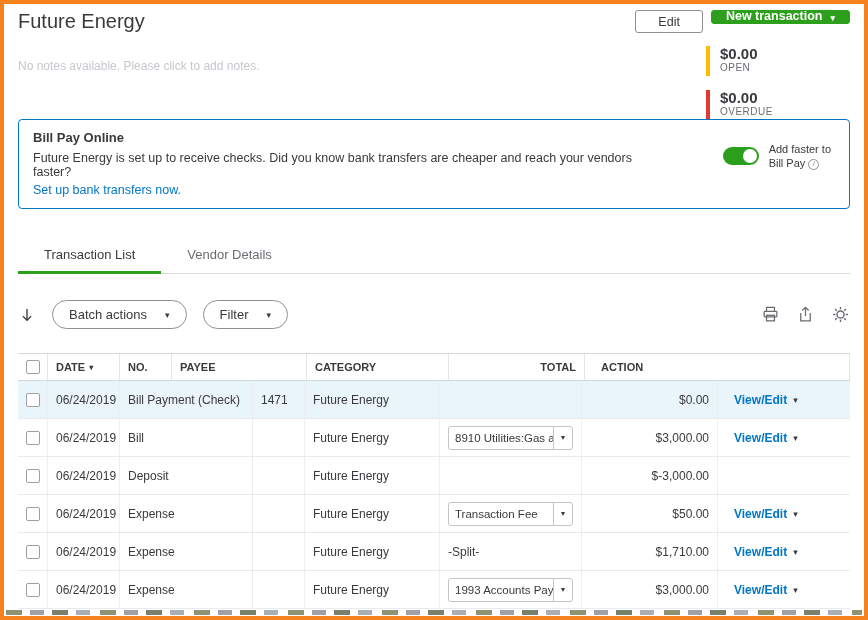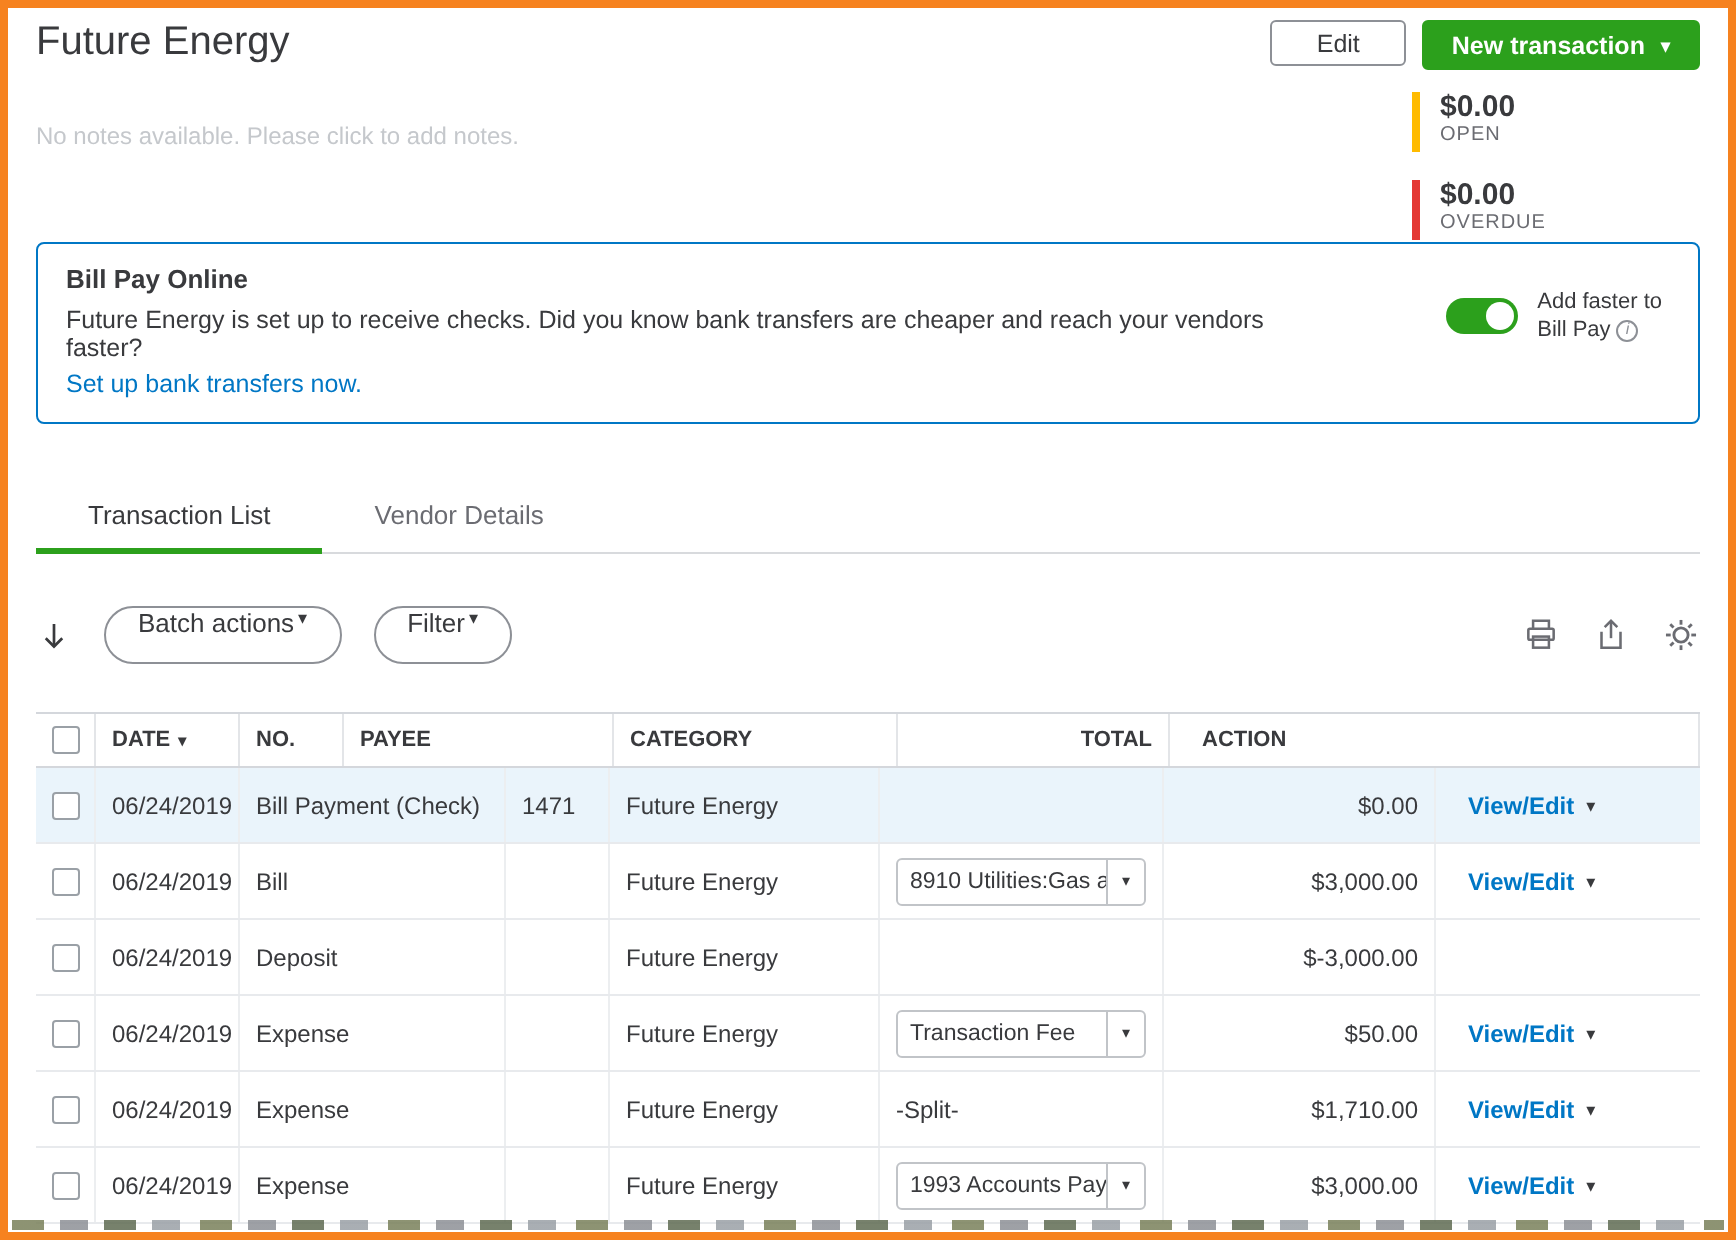--- a/index.html
+++ b/index.html
@@ -6,21 +6,21 @@
   html,body { background:#fff; }
   body { font-family:"Liberation Sans", sans-serif; color:#393a3d; }
   .page { position:relative; width:868px; height:620px; border:4px solid #f6821f; background:#fff; overflow:hidden; }
   .content { position:absolute; inset:0; padding:0 14px; }
 
   
   .top-row { display:flex; align-items:flex-start; margin-top:6px; }
   .page-title { font-size:20px; font-weight:500; color:#393a3d; flex:1; }
   .top-buttons { display:flex; gap:8px; align-items:flex-start; }
   .btn-edit { height:23px; padding:0 22px; background:#fff; border:1px solid #8d9096; border-radius:3px; font-size:12.5px; color:#393a3d; cursor:pointer; font-family:inherit;margin-left:28px; }
-  .btn-new { height:25px; padding:0 14px; background:#2ca01c; border:1px solid #2ca01c; border-radius:3px; font-size:12.5px; font-weight:bold; color:#fff; cursor:pointer; display:flex; align-items:center; gap:8px; font-family:inherit; }
+  .btn-new { height:14px; padding:0 14px; background:#2ca01c; border:1px solid #2ca01c; border-radius:3px; font-size:12.5px; font-weight:bold; color:#fff; cursor:pointer; display:flex; align-items:flex-end; gap:8px; font-family:inherit; }
   .btn-new .caret { font-size:9px; }
 
   .notes { margin-top:26px; font-size:12px; color:#c5c8cc; cursor:pointer; width:420px; }
 
   
   .summary { position:absolute; top:42px; right:18px; width:140px; }
   .sum-item { display:flex; margin-bottom:14px; cursor:pointer; }
   .sum-bar { width:4px; height:30px; margin-right:10px; }
   .sum-bar.open { background:#ffbb00; }
   .sum-bar.overdue { background:#e43834; }
@@ -39,21 +39,21 @@
   .info-icon { display:inline-flex; align-items:center; justify-content:center; width:11px; height:11px; border:1px solid #8d9096; border-radius:50%; font-size:8px; color:#8d9096; margin-left:3px; cursor:pointer; font-style:italic; vertical-align:1px; }
 
   
   .tabs { margin-top:28px; display:flex; border-bottom:1px solid #d8dadd; }
   .tab { padding:10px 26px 9px; font-size:13px; color:#6b6c72; cursor:pointer; border-bottom:3px solid transparent; margin-bottom:-1px; }
   .tab.active { color:#393a3d; border-bottom-color:#2ca01c; }
 
   
   .toolbar { margin-top:26px; display:flex; align-items:center; gap:16px; }
   .sort-icon-btn { cursor:pointer; display:flex; align-items:center; }
-  .pill { display:flex; gap:2px; height:29px; padding:0 16px; border:1px solid #8d9096; border-radius:15px; background:#fff; font-size:13px; color:#393a3d; cursor:pointer; font-family:inherit; }
+  .pill { display:flex; align-items:center; gap:18px; height:29px; padding:0 16px; border:1px solid #8d9096; border-radius:15px; background:#fff; font-size:13px; color:#393a3d; cursor:pointer; font-family:inherit; }
   .pill .caret { font-size:9px; }
   .tool-icons { margin-left:auto; display:flex; gap:16px; align-items:center; }
   .tool-icons svg, .sort-icon-btn svg { display:block; cursor:pointer; }
 
   
   .table { margin-top:10px; font-size:12px; }
   .t-row { display:flex; align-items:center; border-bottom:1px solid #e8eaed; height:38px; background:#fff; cursor:pointer; }
   .t-row.highlight { background:#eaf4fb; }
   .t-head { display:flex; align-items:center; height:28px; border-top:1px solid #d4d7dc; border-bottom:1px solid #d4d7dc; font-size:11px; font-weight:bold; color:#393a3d; background:#fff;margin-top:24px; }
   .cell { padding:0 8px; height:100%; display:flex; align-items:center; border-right:1px solid #eceef0; overflow:hidden; white-space:nowrap; }

